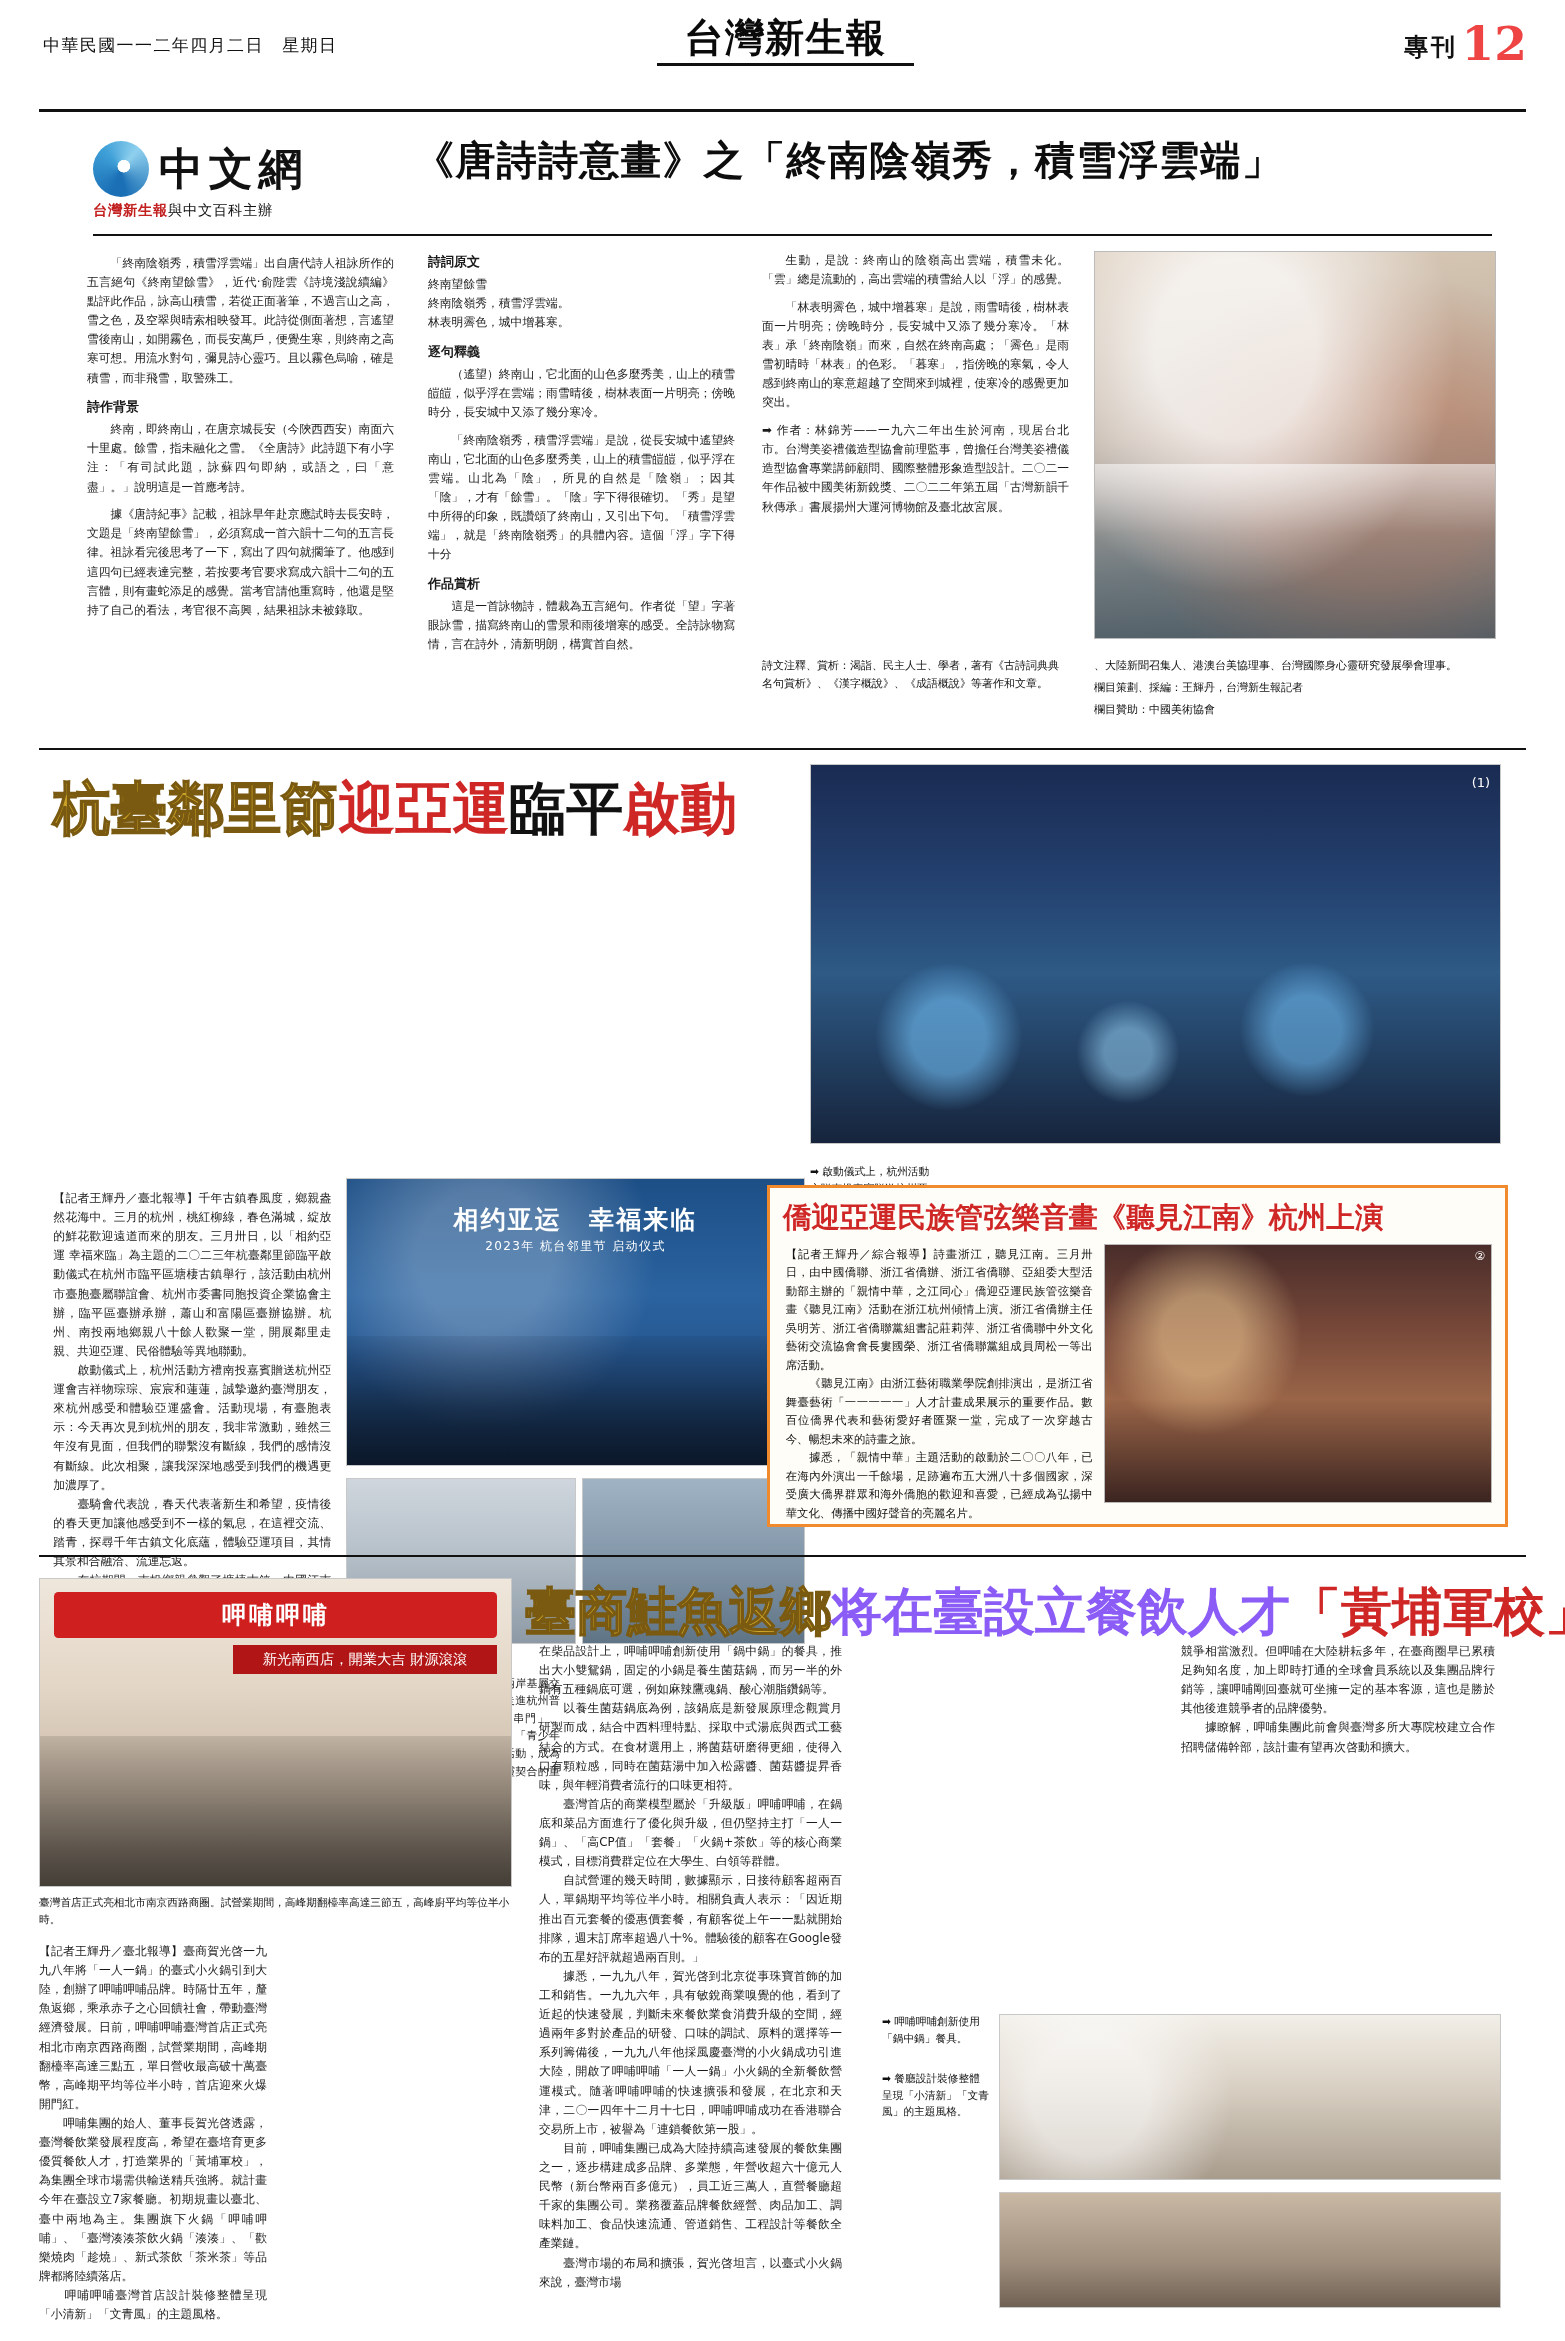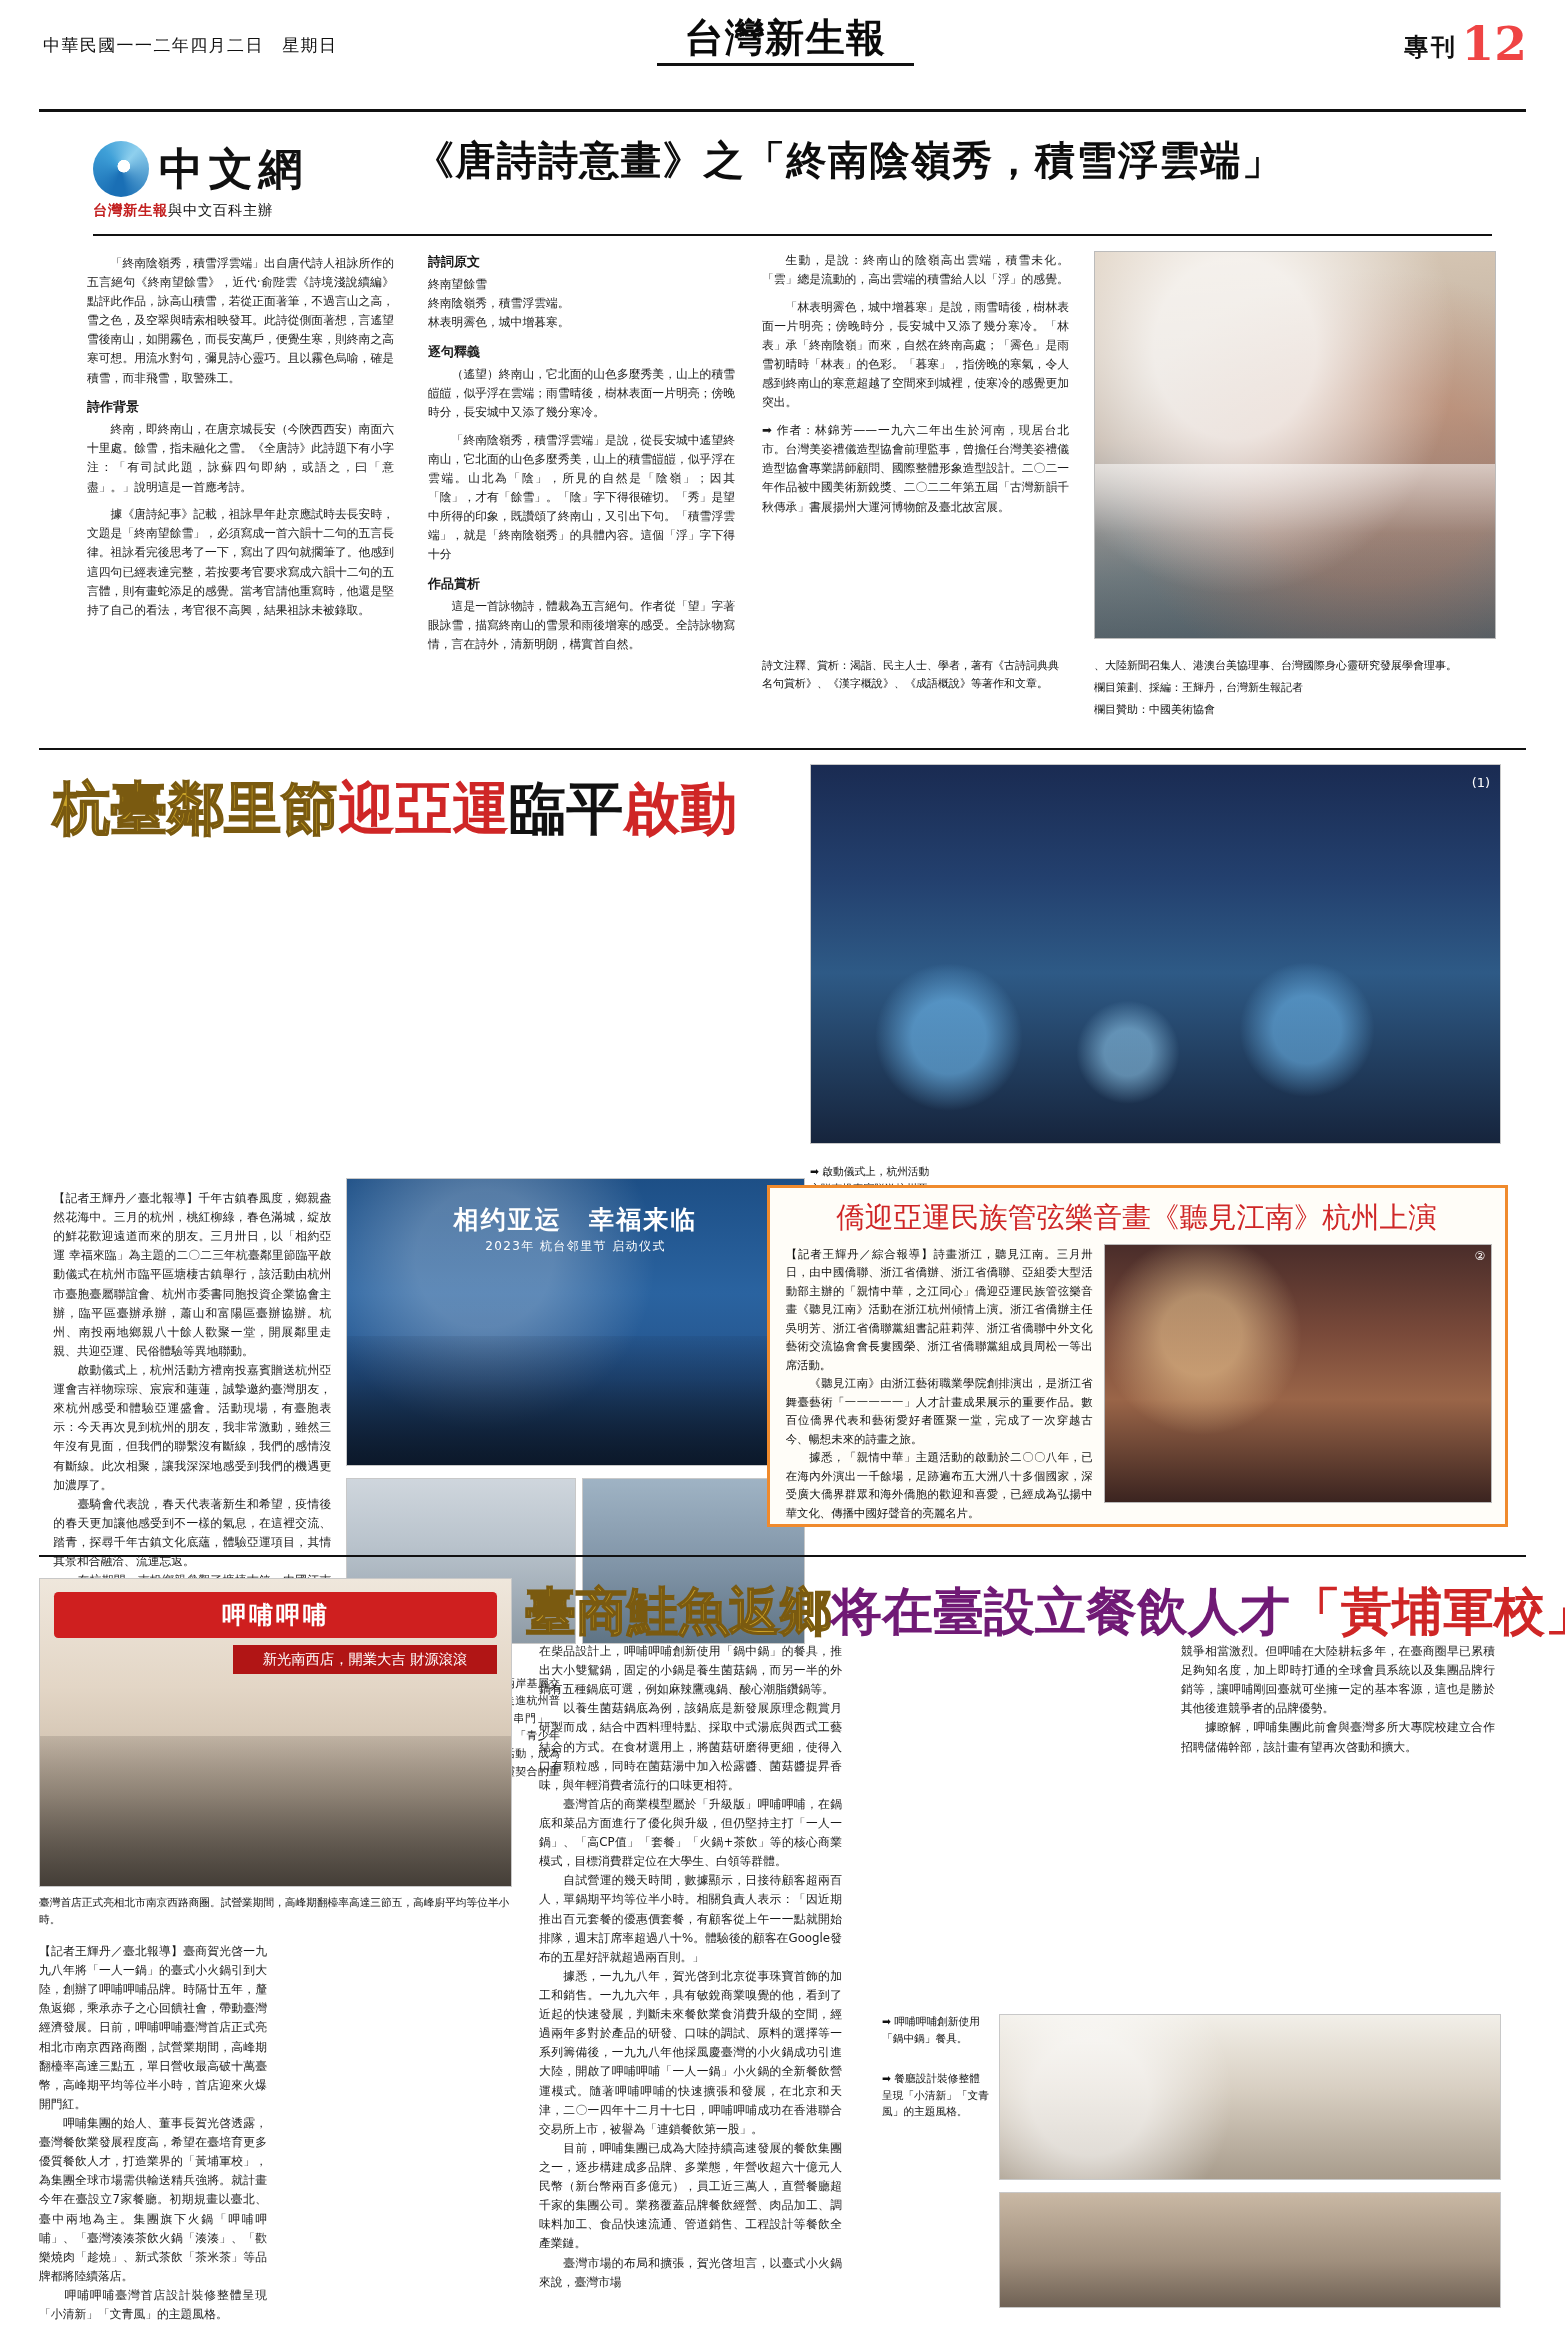--- a/index.html
+++ b/index.html
@@ -170,22 +170,22 @@
   .s2-cap-b { position:absolute; left:771px; top:557px; width:121px; font-size:10.7px; line-height:1.55; }
 
   
   .s2-box {
     position:absolute; left:728px; top:421px; width:735px; height:336px;
     border:3.6px solid #f08a2c; background:#fffdf8;
   }
   .s2-box-title {
     position:absolute; left:13px; top:10px; width:707px;
     font-family:"DejaVu Serif", serif;
-    font-size:28.6px; font-weight:normal; color:#cf2626;
-    white-space:nowrap; letter-spacing:0px;text-align:center;
+    font-size:28.6px; font-weight:bold; color:#cf2626;
+    white-space:nowrap; letter-spacing:0px;
   }
   .s2-box-text {
     position:absolute; left:15.7px; top:57px; width:307px;
     font-size:11.4px; line-height:1.62; text-align:justify;
   }
   .s2-box-img {
     position:absolute; right:13px; top:56px; width:386px; height:257px;
     background:
       radial-gradient(circle at 25% 35%, rgba(255,220,160,0.5) 0 12%, transparent 30%),
       linear-gradient(180deg,#4a2d2a 0%, #7a4a3a 35%, #9a6548 60%, #3b2420 100%);
@@ -197,21 +197,21 @@
 
   
   .sec3 { position:absolute; left:39px; top:1571px; width:1487px; height:743px; }
   .s3-title {
     position:absolute; left:486px; top:7.1px; width:1000px;
     font-family:"DejaVu Serif", serif; font-size:51px; font-weight:bold;
     white-space:nowrap;
   }
   .s3-title .gold { color:#d4a92a; -webkit-text-stroke:1.4px #7a5a10; }
   .s3-title .red { color:#cf2626; }
-  .s3-title .blk2 { color:#701a75;margin-top:29px; }
+  .s3-title .blk2 { color:#8b5cf6;margin-top:29px; }
 
   .s3-store {
     position:absolute; left:0px; top:7.1px; width:471px; height:307px;
     background:
       linear-gradient(180deg,#efe7dc 0%, #e3d6c6 35%, #c9b9a6 70%, #8e8375 100%);
   }
   .s3-store .sign {
     position:absolute; left:14.3px; top:13px; width:443px; height:46px;
     background:#cf1f1f; border-radius:4.3px;
     color:#fff; font-weight:bold; font-size:24px; letter-spacing:2.9px;

